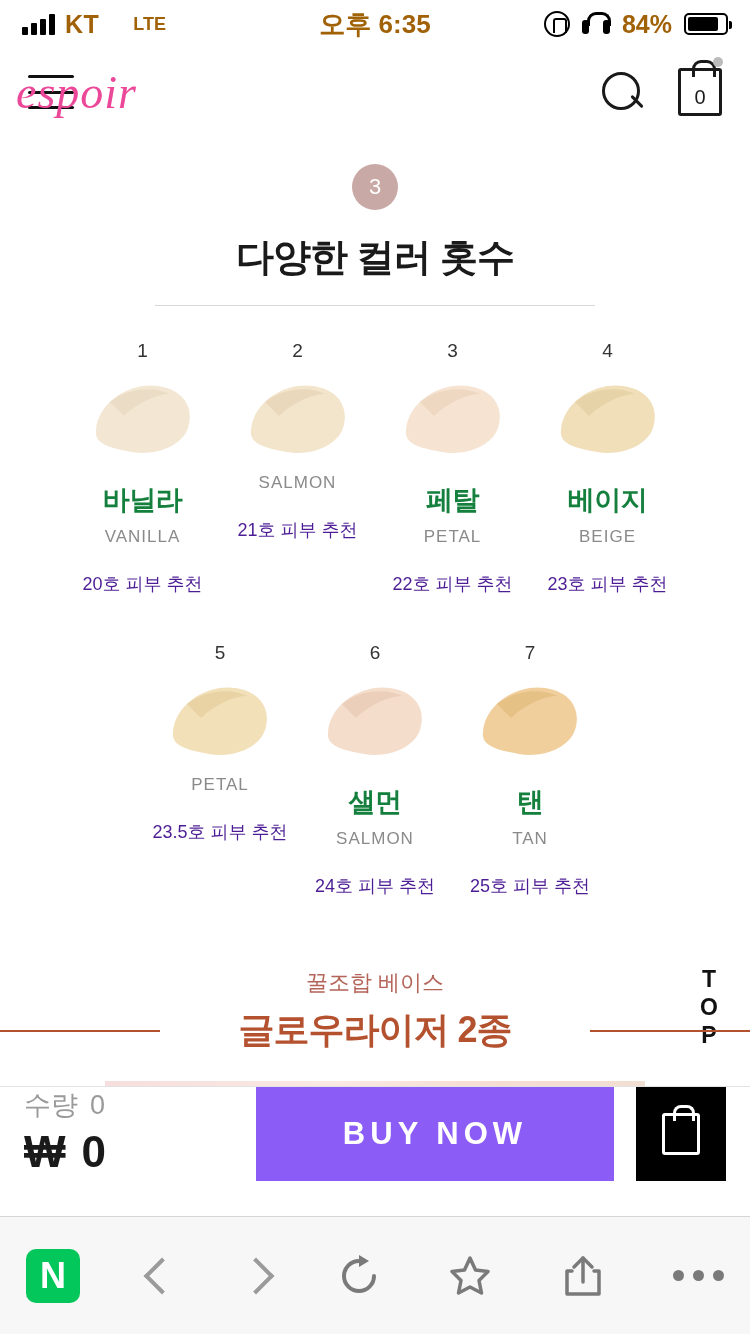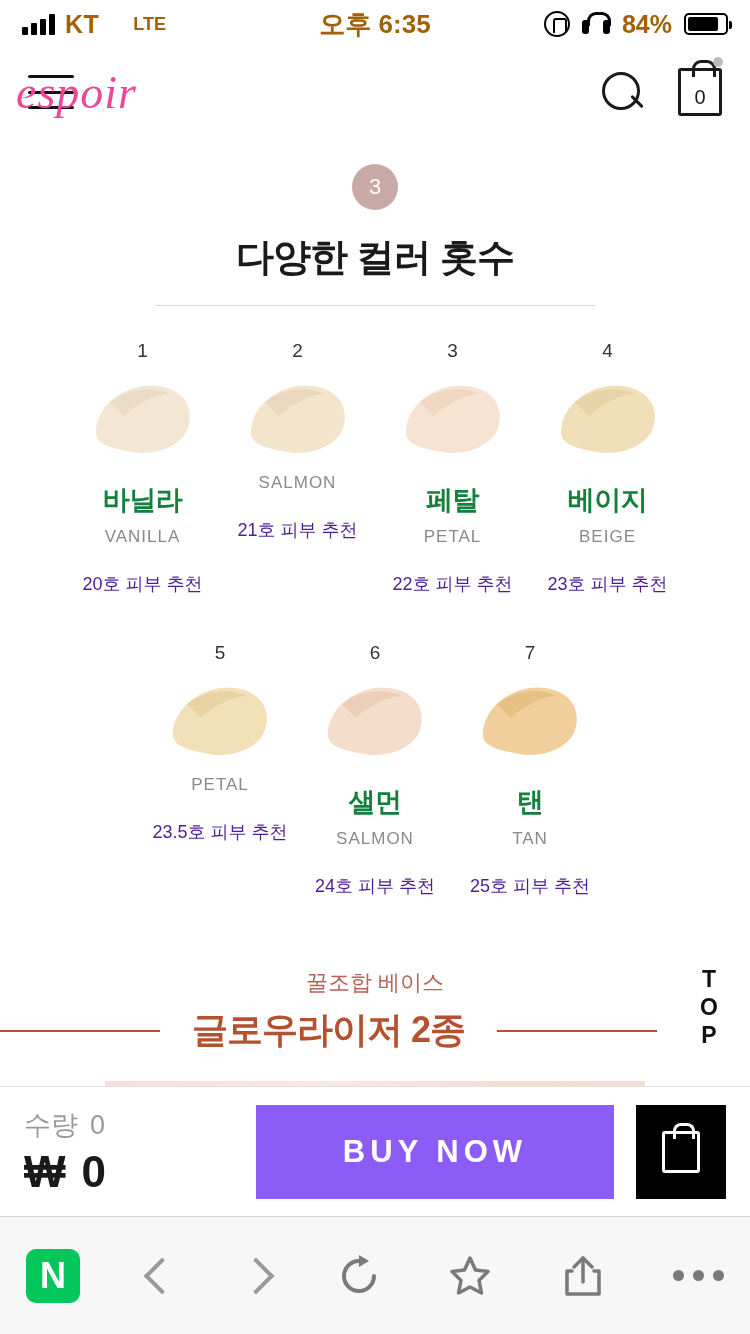--- a/index.html
+++ b/index.html
@@ -101,21 +101,21 @@
   .swatch-row.row2 { margin-top:46px; }
 
   .top-btn {
     position:absolute; right:28px; top:830px;
     writing-mode:vertical-rl; text-orientation:upright;
     font-size:23px; letter-spacing:2px; color:#111; font-weight:bold;
   }
 
   .promo { margin-top:70px; text-align:center; position:relative; }
   .promo-small { font-size:22px; color:#b4655a; }
-  .promo-main-wrap { display:flex; align-items:center; justify-content:flex-start; margin-top:8px; gap:32px; }
+  .promo-main-wrap { display:flex; align-items:center; justify-content:space-between; margin-top:8px; gap:32px; }
   .promo-line { height:2px; background:#b4512f; width:160px; }
   .promo-main { font-size:36px; font-weight:bold; color:#b4512f; letter-spacing:-1px; }
   .promo-img {
     margin:26px auto 0; width:540px; height:120px;
     background:linear-gradient(135deg,#f7dede 0%,#fae9e2 35%,#f5ddd2 60%,#efe0d4 100%);
     position:relative; overflow:hidden;
   }
   .promo-img:after{
     content:""; position:absolute; left:50%; transform:translateX(-50%);
     bottom:-28px; width:90px; height:56px; background:#9b9b9b; border-radius:45px 45px 0 0;
@@ -124,21 +124,21 @@
   .live-chat {
     position:absolute; right:22px; top:950px;
     width:128px; height:128px; border-radius:50%; background:#111; color:#fff;
     display:flex; flex-direction:column; align-items:center; justify-content:center;
     font-size:25px; font-weight:bold; line-height:1.15; letter-spacing:.5px;
   }
 
   
   .buybar {
     position:absolute; left:0; bottom:118px; width:750px; height:130px;
-    background:#fff; border-top:1px solid #e2e2e2; display:flex; align-items:center;
+    background:#fff; border-top:1px solid #e2e2e2; display:flex; align-items:flex-start;
     padding:0 24px; gap:22px;
   }
   .qty-block { width:210px; }
   .qty-line { display:flex; align-items:baseline; gap:12px; color:#9a9a9a; }
   .qty-label { font-size:27px; }
   .qty-val { font-size:27px; }
   .price-line { display:flex; align-items:baseline; gap:16px; margin-top:4px; color:#1a1a1a; }
   .won { font-size:44px; font-weight:bold; }
   .price { font-size:44px; font-weight:bold; }
   .buy-now {

